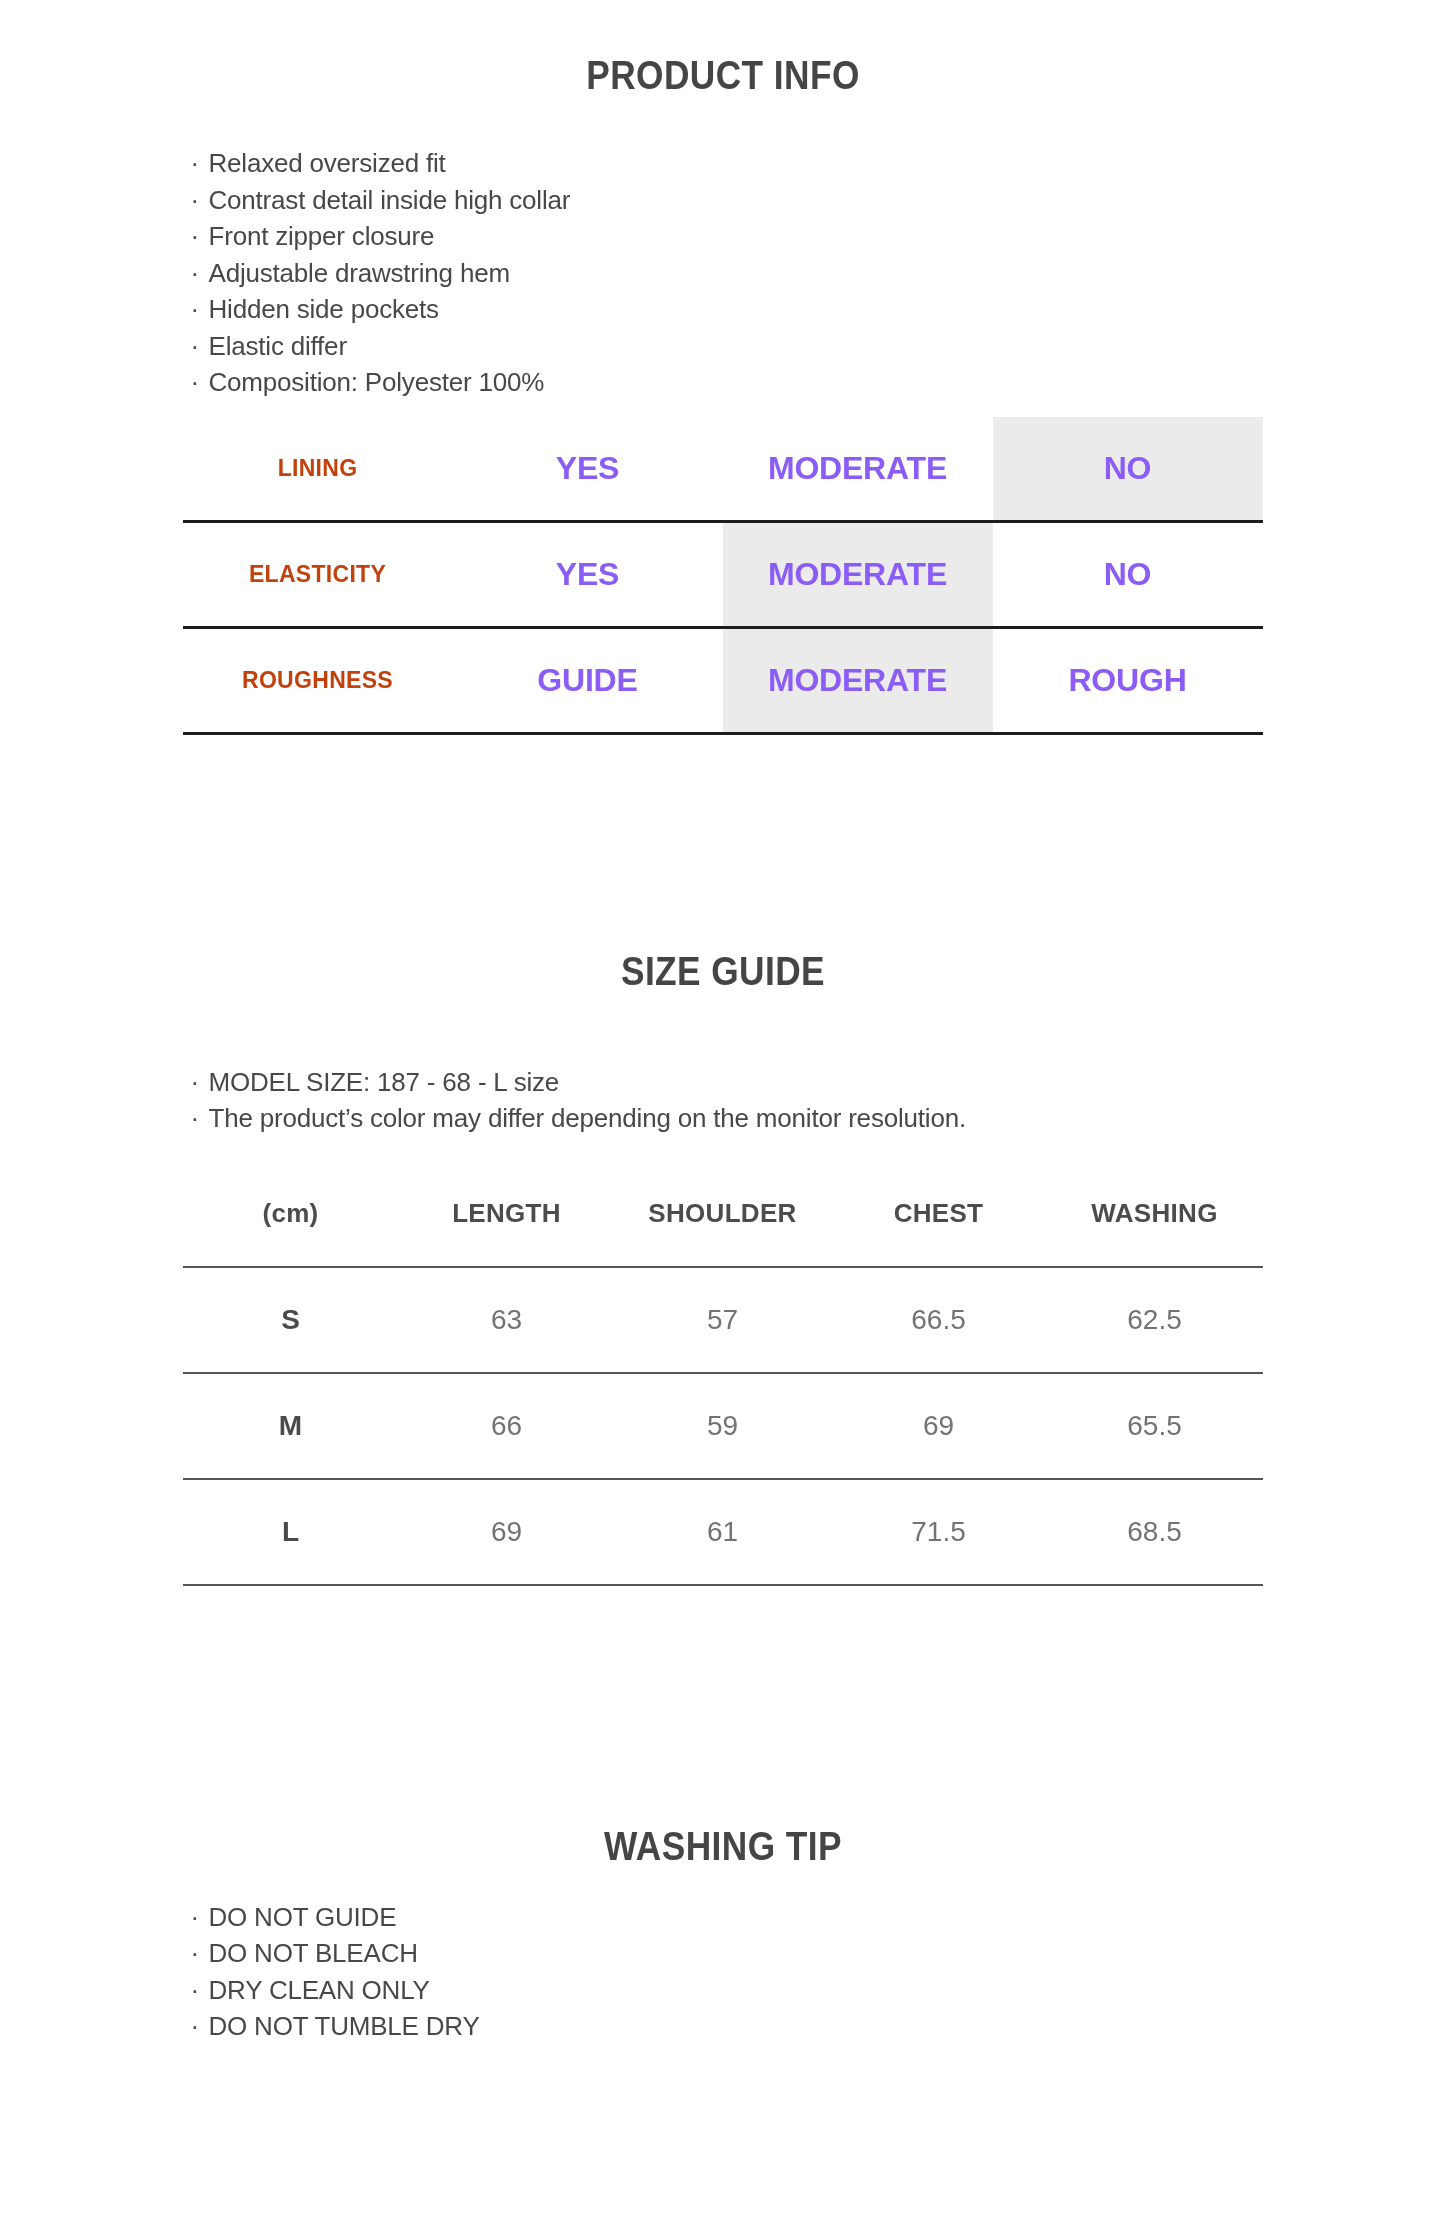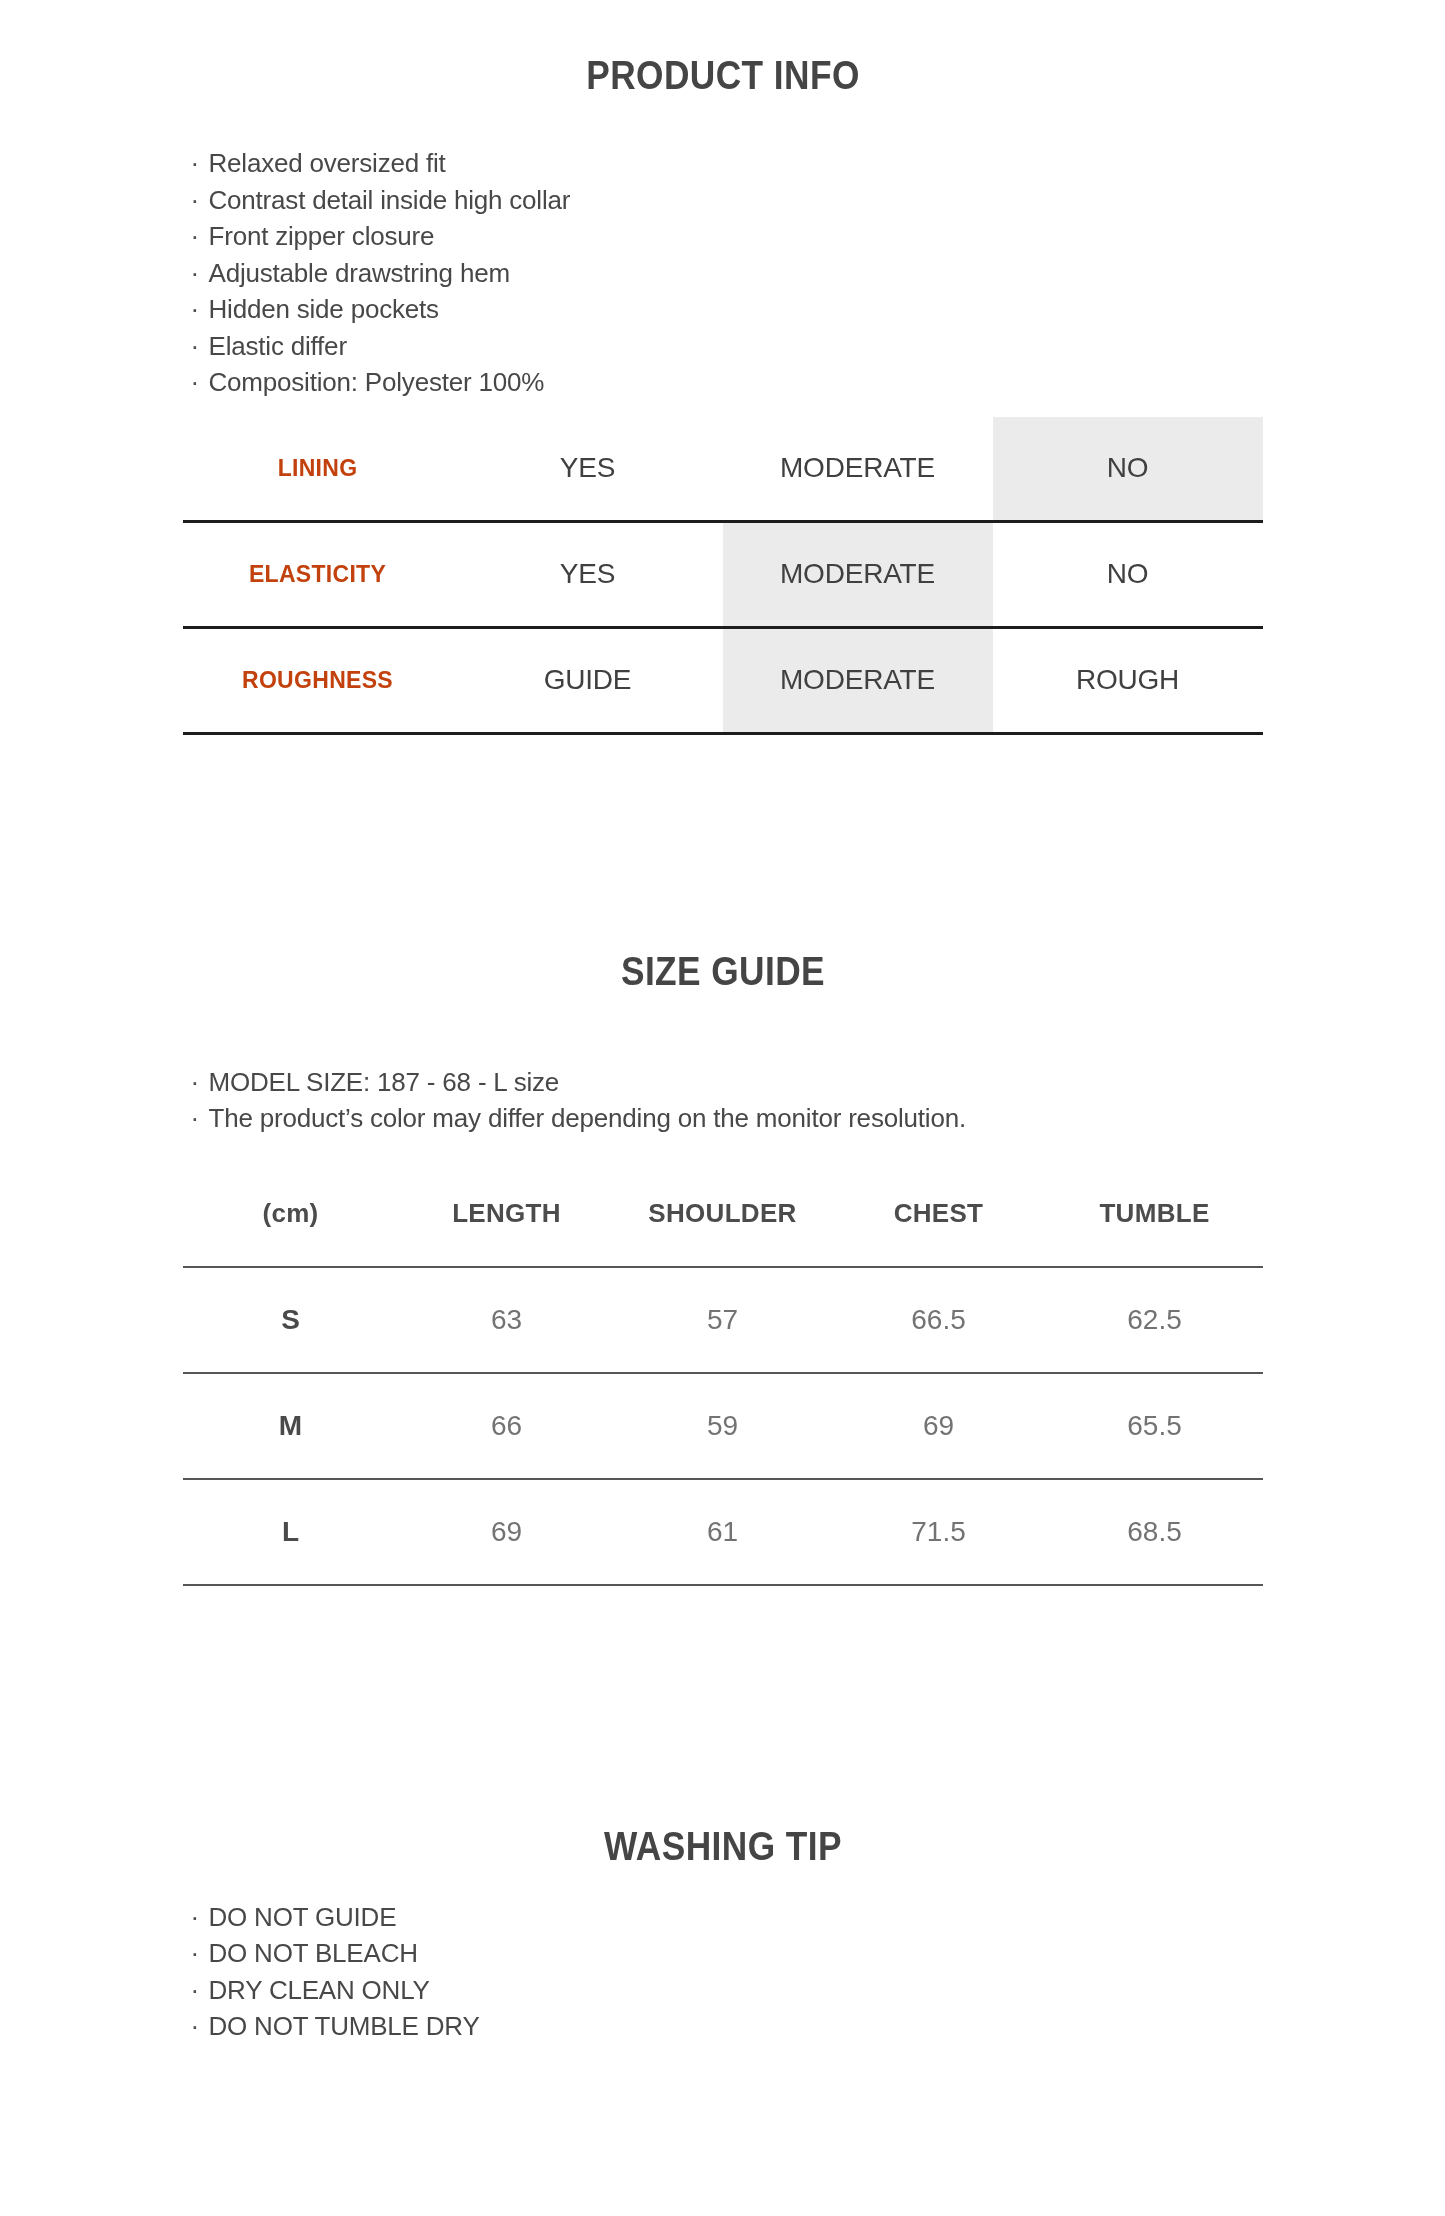--- a/index.html
+++ b/index.html
@@ -64,23 +64,24 @@
     border-collapse: collapse;
     table-layout: fixed;
   }
   table.fabric tr {
     border-bottom: 3px solid #1d1d1d;
   }
   table.fabric td {
     height: 101px;
     text-align: center;
     vertical-align: middle;
-    font-size: 28px;
-    color: #404040;
+    font-size: 32px;
+    color: #8b5cf6;
     letter-spacing: -0.2px;
+    font-weight: bold;
   }
   table.fabric td.label {
     font-weight: 700;
     font-size: 23px;
     color: #c2410c;
     letter-spacing: 0.3px;
   }
   table.fabric td.hl {
     background: var(--hl, #ebebeb);
   }
@@ -163,21 +164,21 @@
         <li><span class="dot">·</span><span>MODEL SIZE: 187 - 68 - L size</span></li>
         <li><span class="dot">·</span><span>The product’s color may differ depending on the monitor resolution.</span></li>
       </ul>
     <table class="sizes">
       <thead>
           <tr id="sizes-head">
             <th>(cm)</th>
             <th>LENGTH</th>
             <th>SHOULDER</th>
             <th>CHEST</th>
-            <th>TUMBLE</th>
+            <th>WASHING</th>
           </tr>
         </thead>
       <tbody id="sizes-body">
           <tr>
             <td class="size-name">S</td>
             <td class="val">63</td>
             <td class="val">57</td>
             <td class="val">66.5</td>
             <td class="val">62.5</td>
           </tr>

